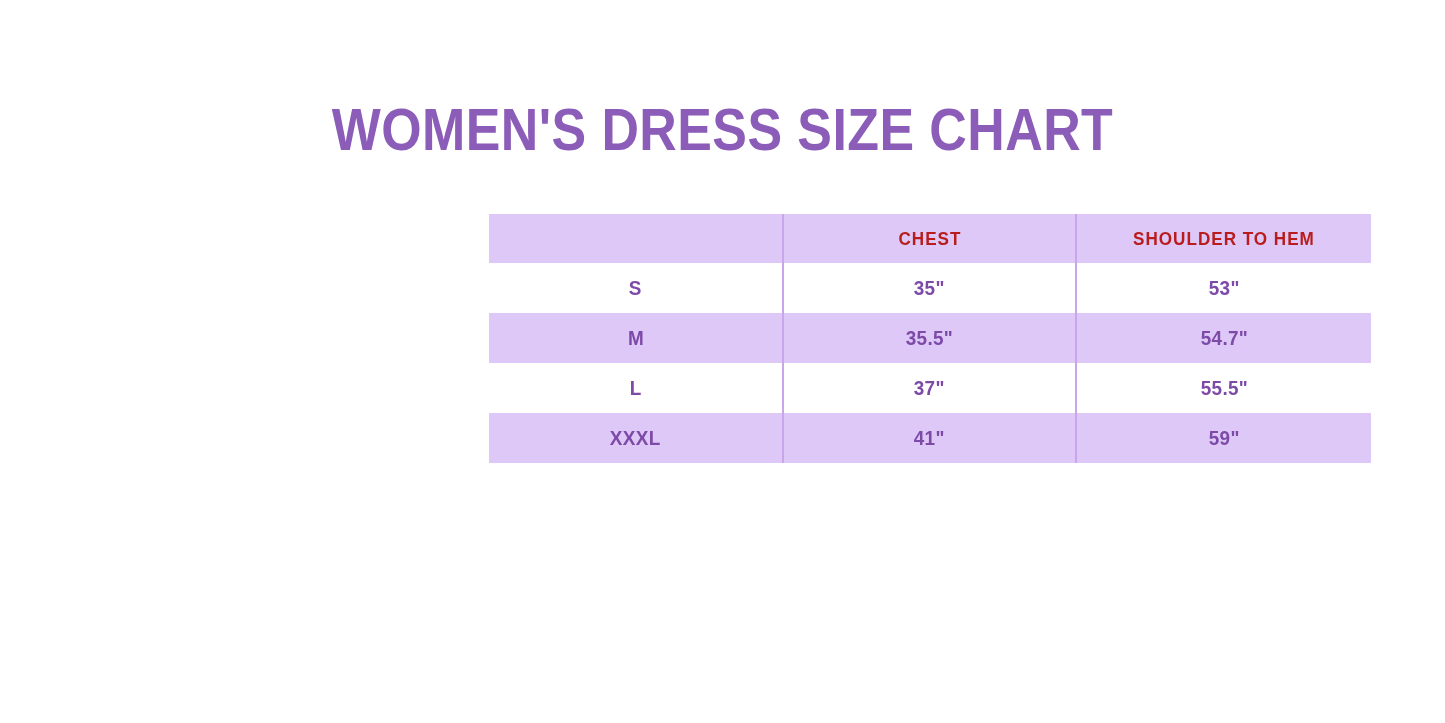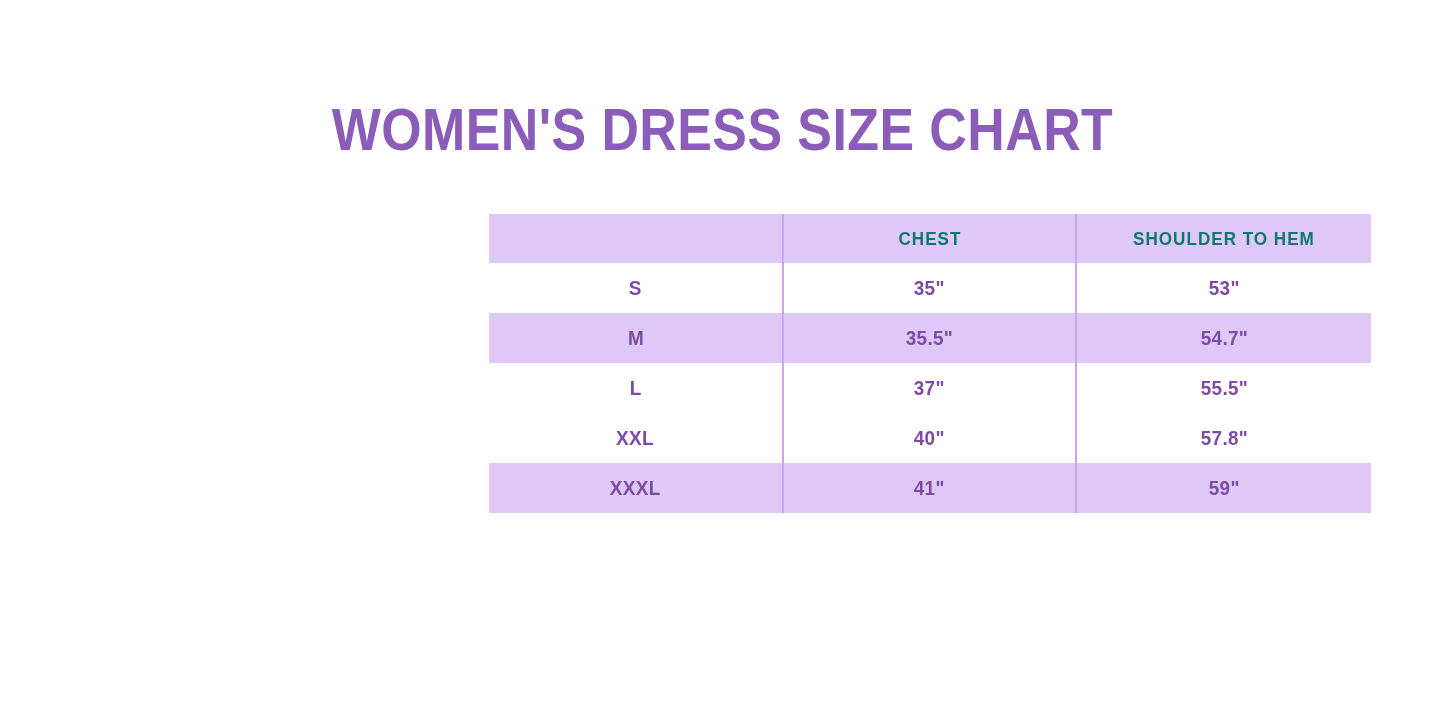--- a/index.html
+++ b/index.html
@@ -75,21 +75,21 @@
   
   .size-table th.col-div,
   .size-table td.col-div {
     border-left: 2px solid #c9a6ea;
   }
 
   
   .size-table thead th {
     height: 49px;
     background: #dec8f7;
-    color: #0f766e;
+    color: #b91c1c;
     font-size: 19px;
     letter-spacing: 1.1px;
   }
 
   
   .size-table tbody tr.row-shaded td {
     background: #dec8f7;
   }
   .size-table tbody tr.row-plain td {
     background: #ffffff;
@@ -161,31 +161,20 @@
           </td>
           <td class="col-div">
             <span class="cell-inner">37"</span>
           </td>
           <td class="col-div">
             <span class="cell-inner">55.5"</span>
           </td>
         </tr>
 
 
-        <tr class="row-plain">
-          <td>
-            <span class="cell-inner">XXL</span>
-          </td>
-          <td class="col-div">
-            <span class="cell-inner">40"</span>
-          </td>
-          <td class="col-div">
-            <span class="cell-inner">57.8"</span>
-          </td>
-        </tr>
 
         <tr class="row-shaded">
           <td>
             <span class="cell-inner">XXXL</span>
           </td>
           <td class="col-div">
             <span class="cell-inner">41"</span>
           </td>
           <td class="col-div">
             <span class="cell-inner">59"</span>

